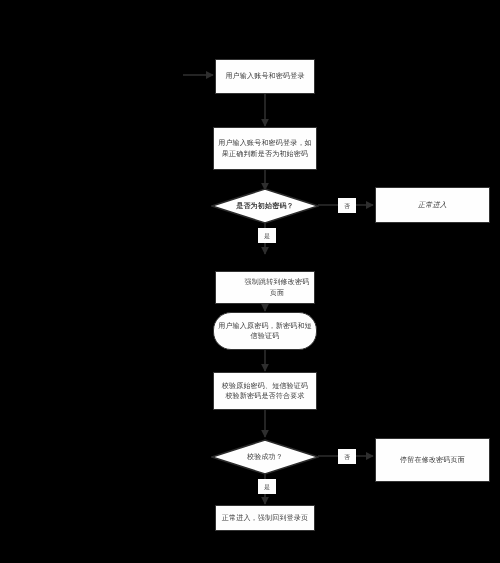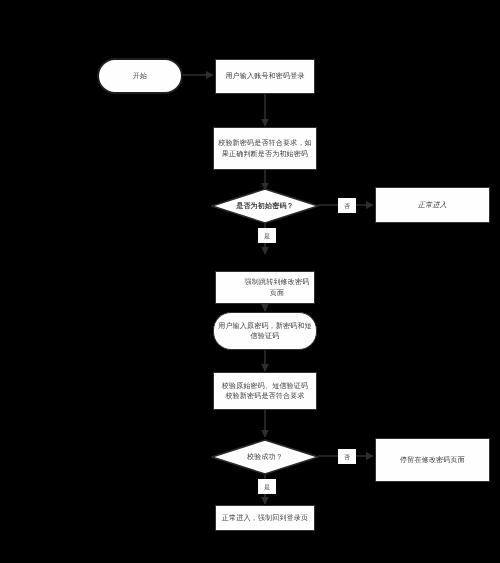--- a/index.html
+++ b/index.html
@@ -57,30 +57,27 @@
       <line x1="318" y1="205" x2="373" y2="205"></line>
       <line x1="265" y1="222" x2="265" y2="254"></line>
       <line x1="265" y1="288" x2="265" y2="311"></line>
       <line x1="265" y1="350" x2="265" y2="371"></line>
       <line x1="265" y1="410" x2="265" y2="437"></line>
       <line x1="318" y1="456" x2="373" y2="456"></line>
       <line x1="265" y1="474" x2="265" y2="504"></line>
     </g>
   </svg>
 
-  <div class="node terminal" style="left:97px;top:58px;width:86px;height:36px;">
-    <span>开始</span>
-  </div>
 
   <div class="node process" style="left:215px;top:59px;width:100px;height:35px;">
     <span>用户输入账号和密码登录</span>
   </div>
 
   <div class="node process" style="left:213px;top:127px;width:104px;height:43px;">
-    <span>校验新密码是否符合要求，如果正确判断是否为初始密码</span>
+    <span>用户输入账号和密码登录，如果正确判断是否为初始密码</span>
   </div>
 
   <div class="diamond" style="left:211px;top:188px;width:108px;height:36px;font-weight:bold;">
     <svg class="dshape" viewBox="0 0 108 36" preserveAspectRatio="none">
       <polygon points="54,1 107,18 54,35 1,18" fill="#fefefe" stroke="#2b2b2b" stroke-width="1.5"></polygon>
     </svg>
     <span class="dlabel">是否为初始密码？</span>
   </div>
 
   <div class="edge-label" style="left:338px;top:198px;width:14px;height:13px;">

